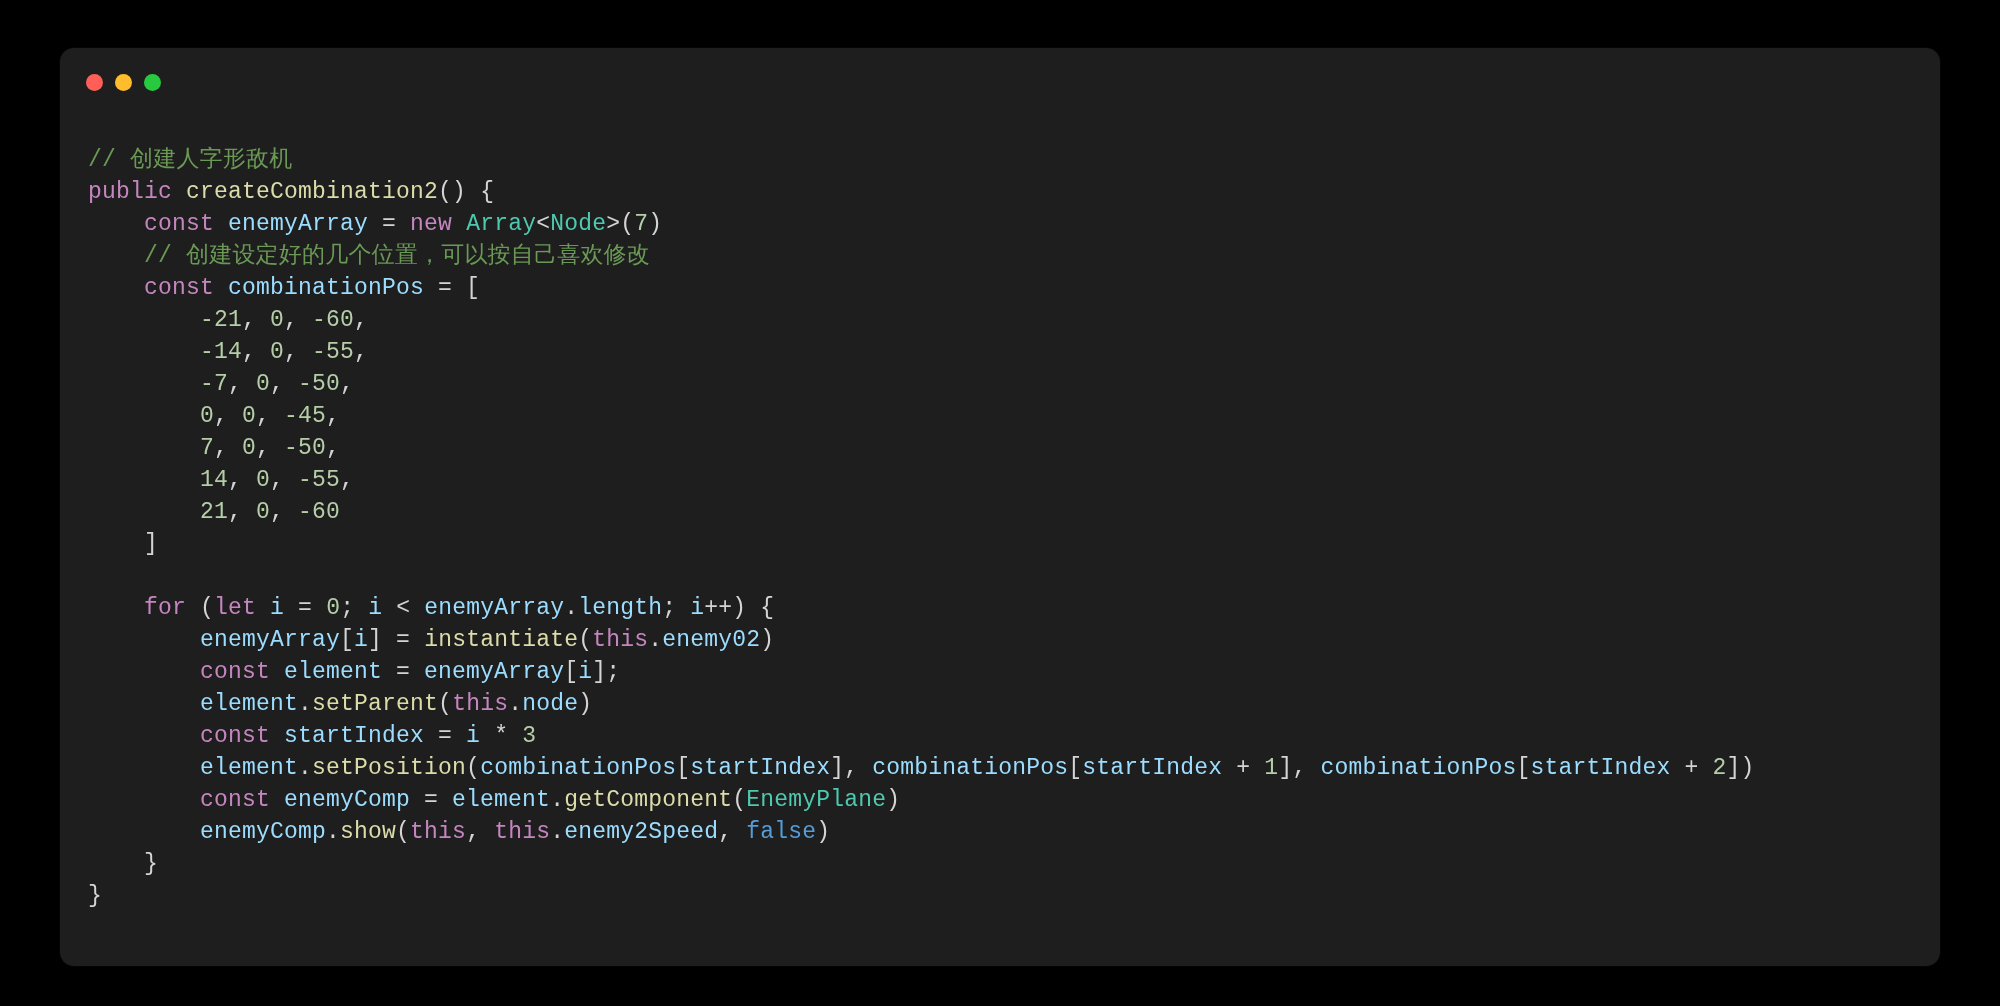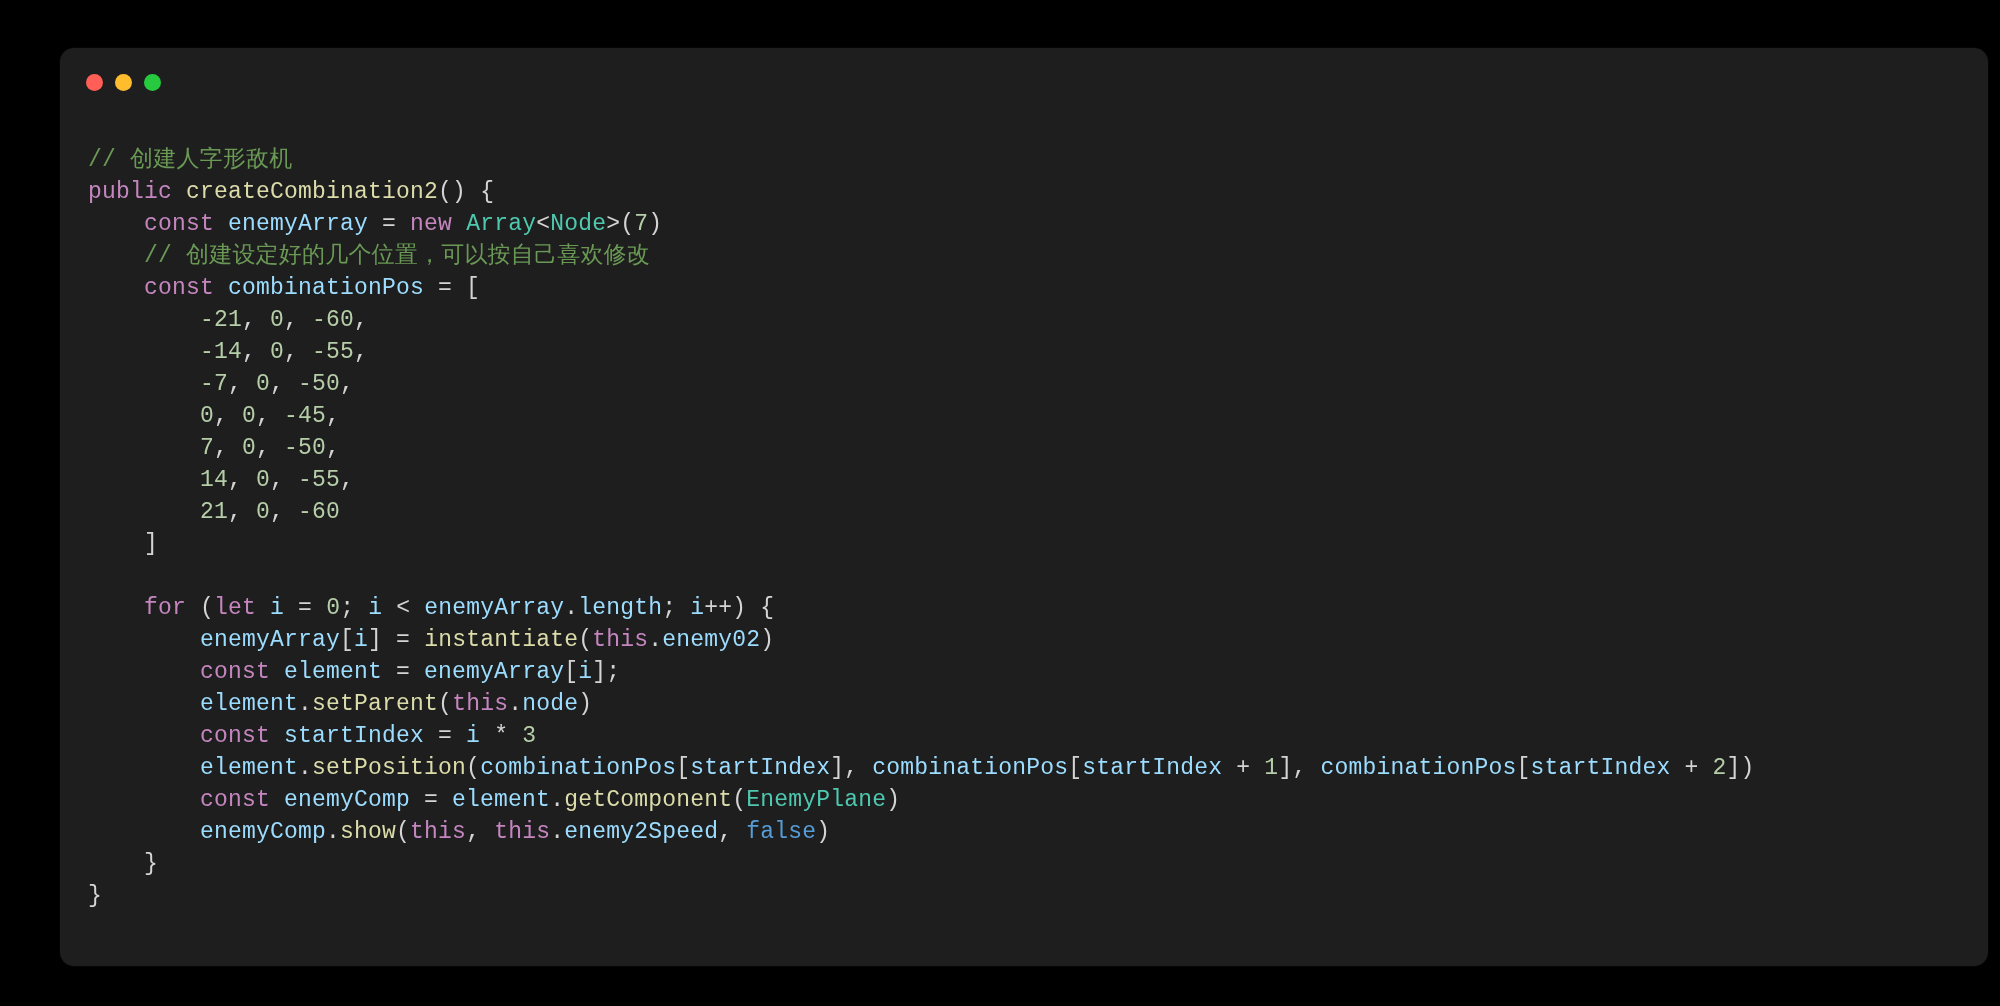--- a/index.html
+++ b/index.html
@@ -13,21 +13,20 @@
   }
   .window {
     position: absolute;
     left: 60px;
     top: 48px;
     width: 1880px;
     height: 918px;
     background: #1e1e1e;
     border-radius: 14px;
     box-shadow: 0 0 0 1px rgba(255,255,255,0.02);
-    padding-left: 48px;
   }
   .traffic-lights {
     position: absolute;
     left: 26px;
     top: 26px;
     display: flex;
     gap: 12px;
     align-items: center;
   }
   .dot {

